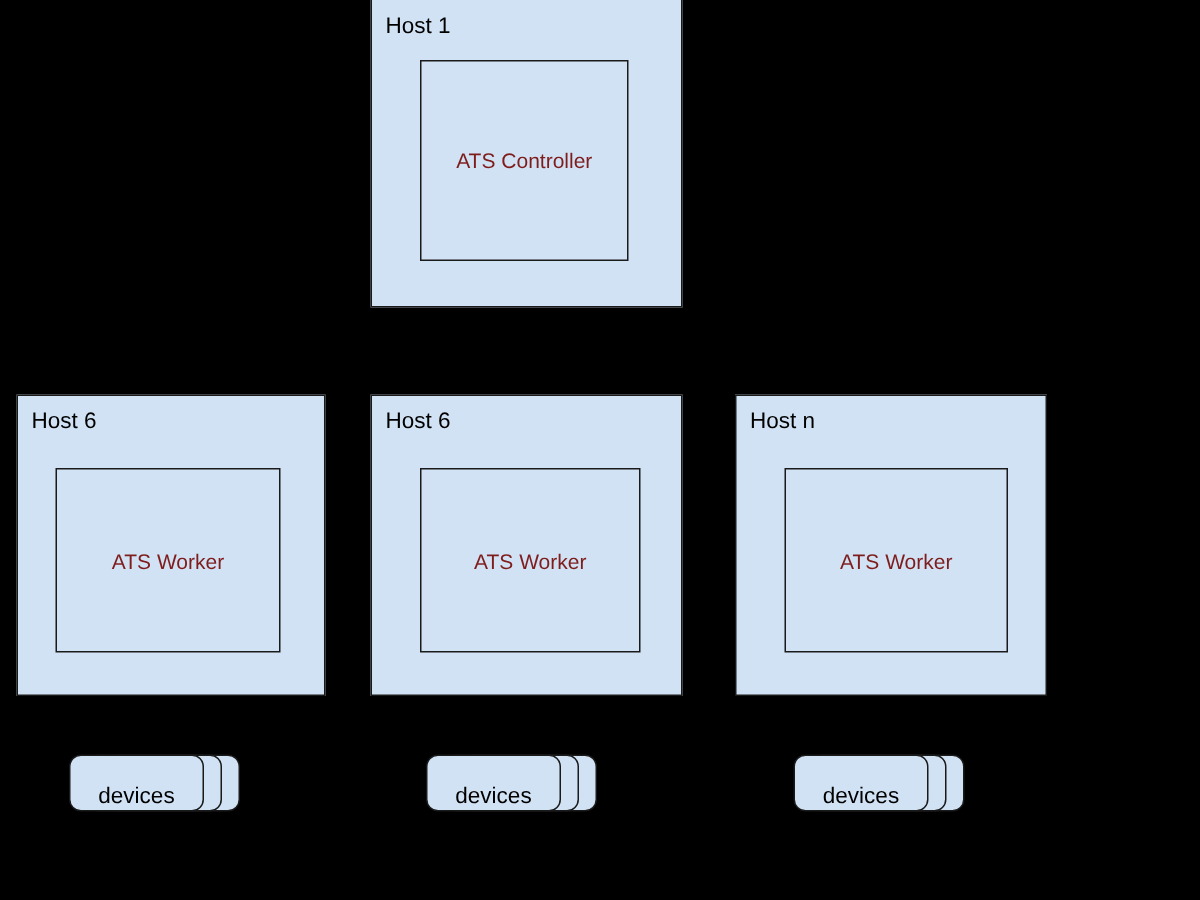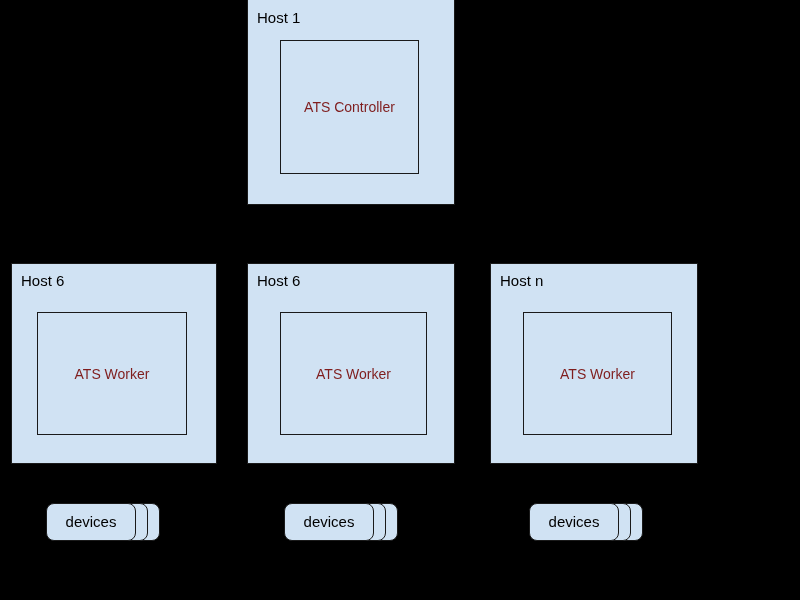--- a/index.html
+++ b/index.html
@@ -75,21 +75,21 @@
     box-sizing: border-box;
     width: 90px;
     height: 38px;
   }
   .devices-card.back2 { left: 24px; top: 0px; }
   .devices-card.back1 { left: 12px; top: 0px; }
   .devices-card.front {
     left: 0px;
     top: 0px;
     display: flex;
-    align-items: center;
+    align-items: flex-end;
     justify-content: center;
   }
   .devices-label {
     font-size: 15px;
     color: #000000;
     line-height: 18px;
     white-space: nowrap;
   }
 </style>
 </head>

